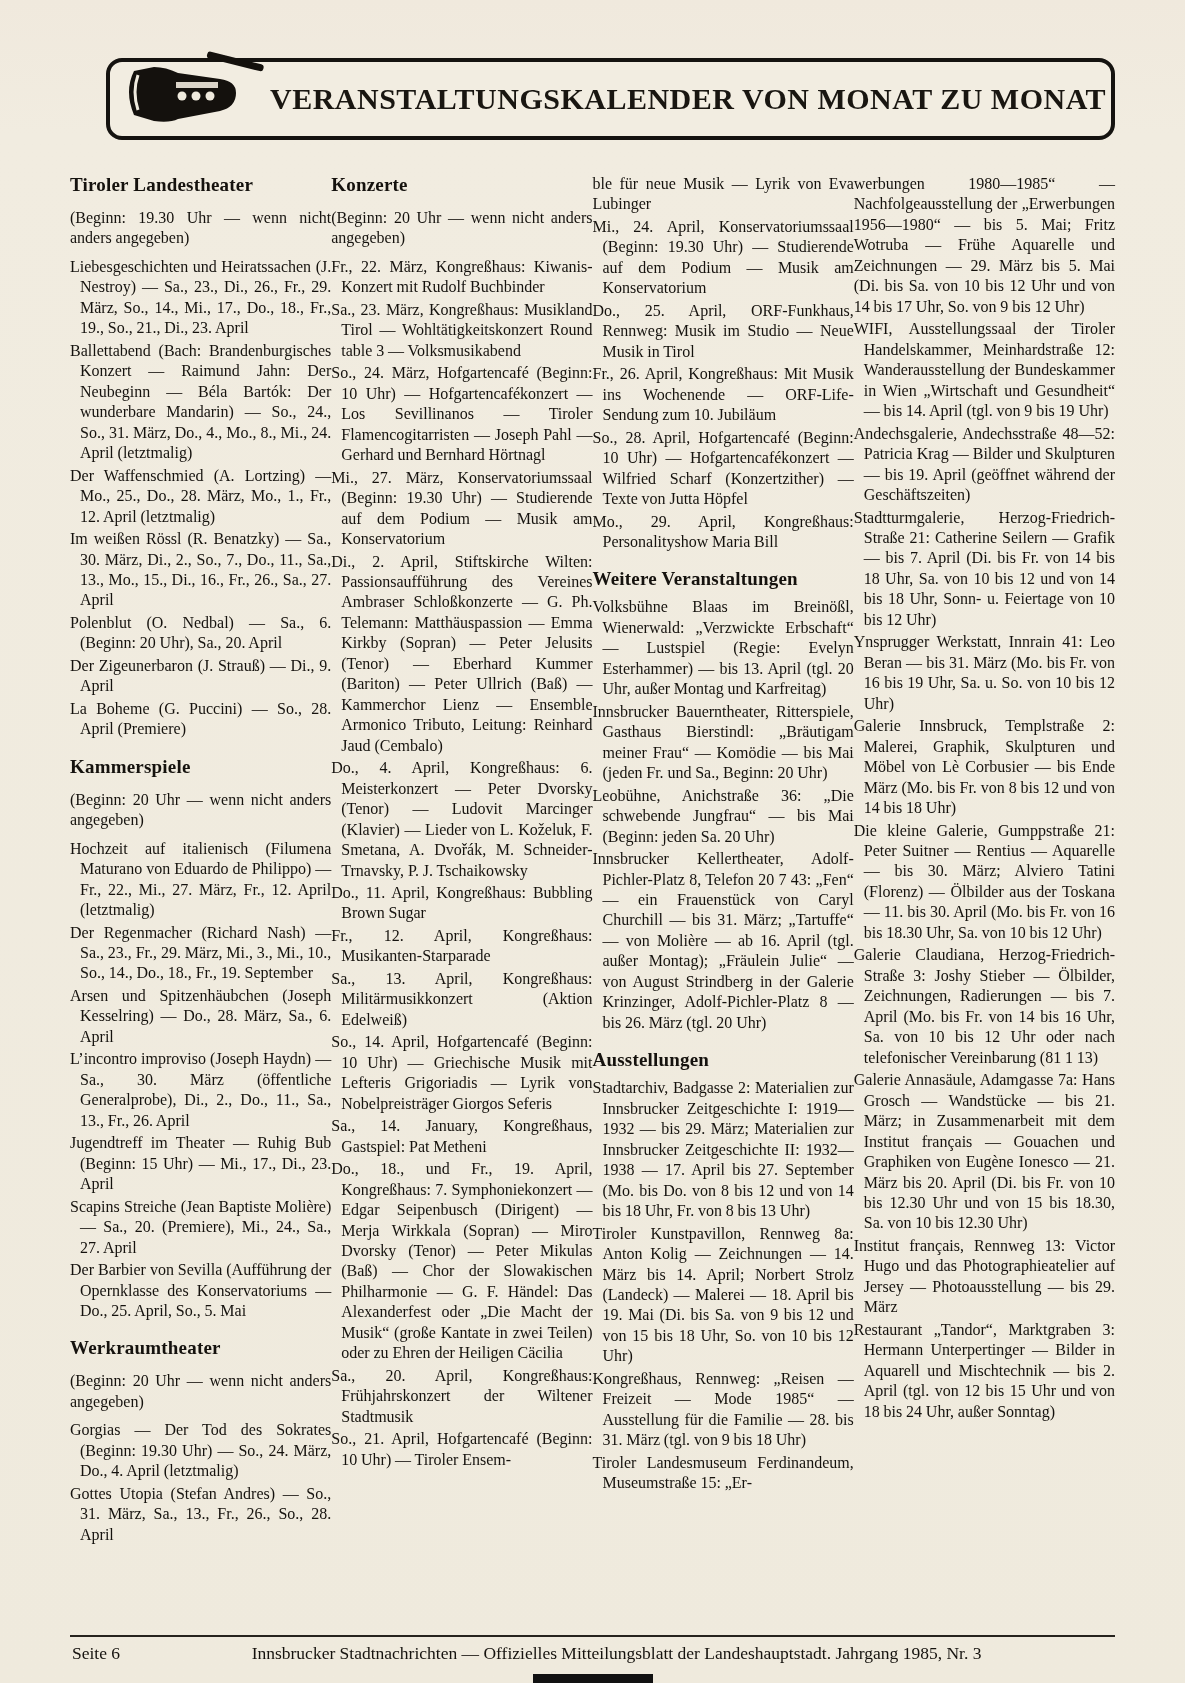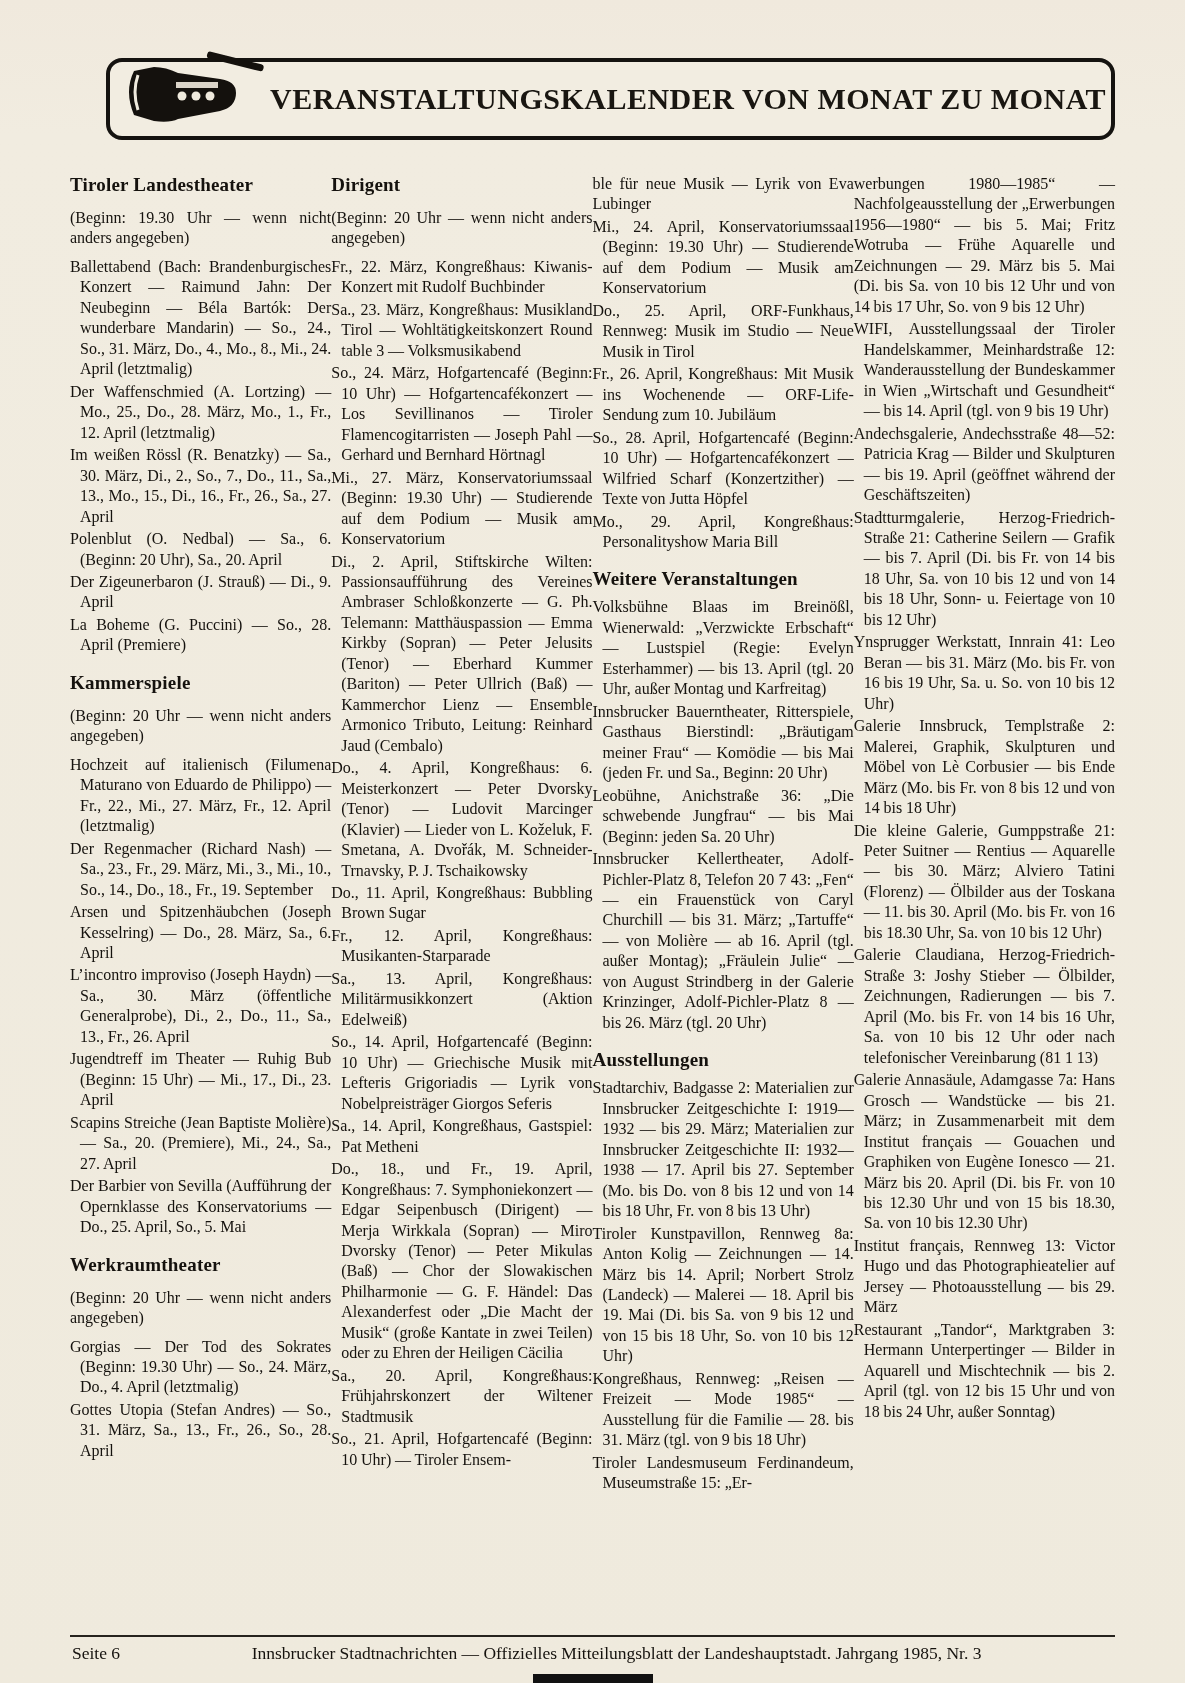--- a/index.html
+++ b/index.html
@@ -114,20 +114,21 @@
       <rect x="56" y="33" width="42" height="6" fill="#efeadd" opacity="0.9"></rect>
     </svg>
     <h1>VERANSTALTUNGSKALENDER VON MONAT ZU MONAT</h1>
   </div>
 
   <div class="columns">
 
   <div class="col">
         <h2 class="heading">Tiroler Landestheater</h2>
         <p class="note">(Beginn: 19.30 Uhr — wenn nicht anders angegeben)</p>
+        <p class="entry">Liebesgeschichten und Heiratssachen (J. Nestroy) — Sa., 23., Di., 26., Fr., 29. März, So., 14., Mi., 17., Do., 18., Fr., 19., So., 21., Di., 23. April</p>
         <p class="entry">Ballettabend (Bach: Brandenburgisches Konzert — Raimund Jahn: Der Neubeginn — Béla Bartók: Der wunderbare Mandarin) — So., 24., So., 31. März, Do., 4., Mo., 8., Mi., 24. April (letztmalig)</p>
         <p class="entry">Der Waffenschmied (A. Lortzing) — Mo., 25., Do., 28. März, Mo., 1., Fr., 12. April (letztmalig)</p>
         <p class="entry">Im weißen Rössl (R. Benatzky) — Sa., 30. März, Di., 2., So., 7., Do., 11., Sa., 13., Mo., 15., Di., 16., Fr., 26., Sa., 27. April</p>
         <p class="entry">Polenblut (O. Nedbal) — Sa., 6. (Beginn: 20 Uhr), Sa., 20. April</p>
         <p class="entry">Der Zigeunerbaron (J. Strauß) — Di., 9. April</p>
         <p class="entry">La Boheme (G. Puccini) — So., 28. April (Premiere)</p>
         <h2 class="heading">Kammerspiele</h2>
         <p class="note">(Beginn: 20 Uhr — wenn nicht anders angegeben)</p>
         <p class="entry">Hochzeit auf italienisch (Filumena Maturano von Eduardo de Philippo) — Fr., 22., Mi., 27. März, Fr., 12. April (letztmalig)</p>
         <p class="entry">Der Regenmacher (Richard Nash) — Sa., 23., Fr., 29. März, Mi., 3., Mi., 10., So., 14., Do., 18., Fr., 19. September</p>
@@ -135,33 +136,33 @@
         <p class="entry">L’incontro improviso (Joseph Haydn) — Sa., 30. März (öffentliche Generalprobe), Di., 2., Do., 11., Sa., 13., Fr., 26. April</p>
         <p class="entry">Jugendtreff im Theater — Ruhig Bub (Beginn: 15 Uhr) — Mi., 17., Di., 23. April</p>
         <p class="entry">Scapins Streiche (Jean Baptiste Molière) — Sa., 20. (Premiere), Mi., 24., Sa., 27. April</p>
         <p class="entry">Der Barbier von Sevilla (Aufführung der Opernklasse des Konservatoriums — Do., 25. April, So., 5. Mai</p>
         <h2 class="heading">Werkraumtheater</h2>
         <p class="note">(Beginn: 20 Uhr — wenn nicht anders angegeben)</p>
         <p class="entry">Gorgias — Der Tod des Sokrates (Beginn: 19.30 Uhr) — So., 24. März, Do., 4. April (letztmalig)</p>
         <p class="entry">Gottes Utopia (Stefan Andres) — So., 31. März, Sa., 13., Fr., 26., So., 28. April</p>
       </div>
       <div class="col">
-        <h2 class="heading">Dirigent</h2>
+        <h2 class="heading">Konzerte</h2>
         <p class="note">(Beginn: 20 Uhr — wenn nicht anders angegeben)</p>
         <p class="entry">Fr., 22. März, Kongreßhaus: Kiwanis-Konzert mit Rudolf Buchbinder</p>
         <p class="entry">Sa., 23. März, Kongreßhaus: Musikland Tirol — Wohltätigkeitskonzert Round table 3 — Volksmusikabend</p>
         <p class="entry">So., 24. März, Hofgartencafé (Beginn: 10 Uhr) — Hofgartencafékonzert — Los Sevillinanos — Tiroler Flamencogitarristen — Joseph Pahl — Gerhard und Bernhard Hörtnagl</p>
         <p class="entry">Mi., 27. März, Konservatoriumssaal (Beginn: 19.30 Uhr) — Studierende auf dem Podium — Musik am Konservatorium</p>
         <p class="entry">Di., 2. April, Stiftskirche Wilten: Passionsaufführung des Vereines Ambraser Schloßkonzerte — G. Ph. Telemann: Matthäuspassion — Emma Kirkby (Sopran) — Peter Jelusits (Tenor) — Eberhard Kummer (Bariton) — Peter Ullrich (Baß) — Kammerchor Lienz — Ensemble Armonico Tributo, Leitung: Reinhard Jaud (Cembalo)</p>
         <p class="entry">Do., 4. April, Kongreßhaus: 6. Meisterkonzert — Peter Dvorsky (Tenor) — Ludovit Marcinger (Klavier) — Lieder von L. Koželuk, F. Smetana, A. Dvořák, M. Schneider-Trnavsky, P. J. Tschaikowsky</p>
         <p class="entry">Do., 11. April, Kongreßhaus: Bubbling Brown Sugar</p>
         <p class="entry">Fr., 12. April, Kongreßhaus: Musikanten-Starparade</p>
         <p class="entry">Sa., 13. April, Kongreßhaus: Militärmusikkonzert (Aktion Edelweiß)</p>
         <p class="entry">So., 14. April, Hofgartencafé (Beginn: 10 Uhr) — Griechische Musik mit Lefteris Grigoriadis — Lyrik von Nobelpreisträger Giorgos Seferis</p>
-        <p class="entry">Sa., 14. April, Kongreßhaus, Gastspiel: Pat Metheni</p>
+        <p class="entry">Sa., 14. January, Kongreßhaus, Gastspiel: Pat Metheni</p>
         <p class="entry">Do., 18., und Fr., 19. April, Kongreßhaus: 7. Symphoniekonzert — Edgar Seipenbusch (Dirigent) — Merja Wirkkala (Sopran) — Miro Dvorsky (Tenor) — Peter Mikulas (Baß) — Chor der Slowakischen Philharmonie — G. F. Händel: Das Alexanderfest oder „Die Macht der Musik“ (große Kantate in zwei Teilen) oder zu Ehren der Heiligen Cäcilia</p>
         <p class="entry">Sa., 20. April, Kongreßhaus: Frühjahrskonzert der Wiltener Stadtmusik</p>
         <p class="entry">So., 21. April, Hofgartencafé (Beginn: 10 Uhr) — Tiroler Ensem-</p>
       </div>
       <div class="col">
         <p class="cont">ble für neue Musik — Lyrik von Eva Lubinger</p>
         <p class="entry">Mi., 24. April, Konservatoriumssaal (Beginn: 19.30 Uhr) — Studierende auf dem Podium — Musik am Konservatorium</p>
         <p class="entry">Do., 25. April, ORF-Funkhaus, Rennweg: Musik im Studio — Neue Musik in Tirol</p>
         <p class="entry">Fr., 26. April, Kongreßhaus: Mit Musik ins Wochenende — ORF-Life-Sendung zum 10. Jubiläum</p>
         <p class="entry">So., 28. April, Hofgartencafé (Beginn: 10 Uhr) — Hofgartencafékonzert — Wilfried Scharf (Konzertzither) — Texte von Jutta Höpfel</p>

